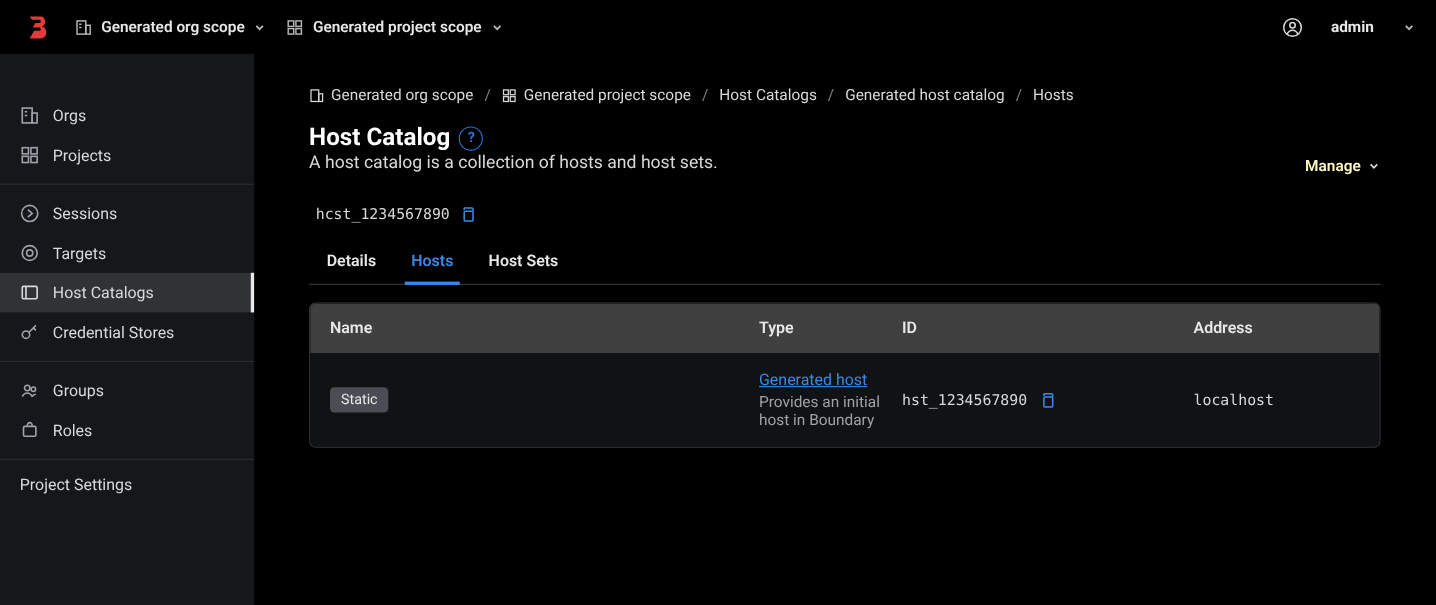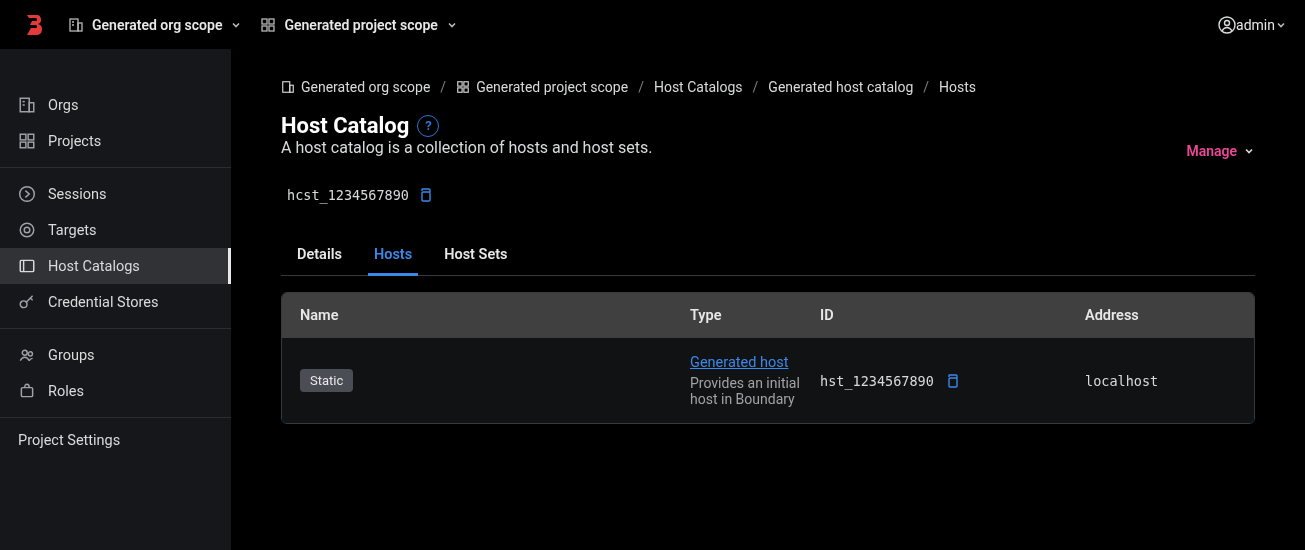--- a/index.html
+++ b/index.html
@@ -37,23 +37,23 @@
     }
     .scope-selector .icon { display: inline-flex; }
     .chevron-down {
       width: 12px;
       height: 12px;
     }
     .spacer { flex: 1; }
     .user-menu {
       display: flex;
       align-items: center;
-      gap: 0;
+      gap: 26px;
       font-size: 14px;
-      font-weight: 400;
+      font-weight: 700;
       cursor: pointer;
     }
     .body {
       display: flex;
       height: calc(100% - 49px);
     }
     .sidebar {
       width: 231px;
       background: #15171a;
       display: flex;
@@ -152,21 +152,21 @@
       font-size: 16px;
       color: #d9dadb;
       margin-bottom: 16px;
     }
     .manage-btn {
       display: flex;
       align-items: center;
       gap: 6px;
       font-size: 14px;
       font-weight: 600;
-      color: #ec4899;
+      color: #fef9c3;
       cursor: pointer;
       margin-top: 30px;
     }
     .id-row {
       display: flex;
       align-items: flex-start;
       gap: 8px;
       margin-bottom: 18px;
       padding-left: 6px;
     }
@@ -187,21 +187,20 @@
       border-bottom: 1px solid #37393d;
       padding-left: 14px;
     }
     .tab {
       padding: 8px 2px 12px 2px;
       font-size: 14.5px;
       font-weight: 600;
       color: #e8e8e8;
       cursor: pointer;
       position: relative;
-      margin-top: 17px;
     }
     .tab.active {
       color: #3b88e8;
     }
     .tab.active::after {
       content: '';
       position: absolute;
       left: -4px; right: -4px; bottom: -1px;
       height: 3px;
       background: #3b88e8;

